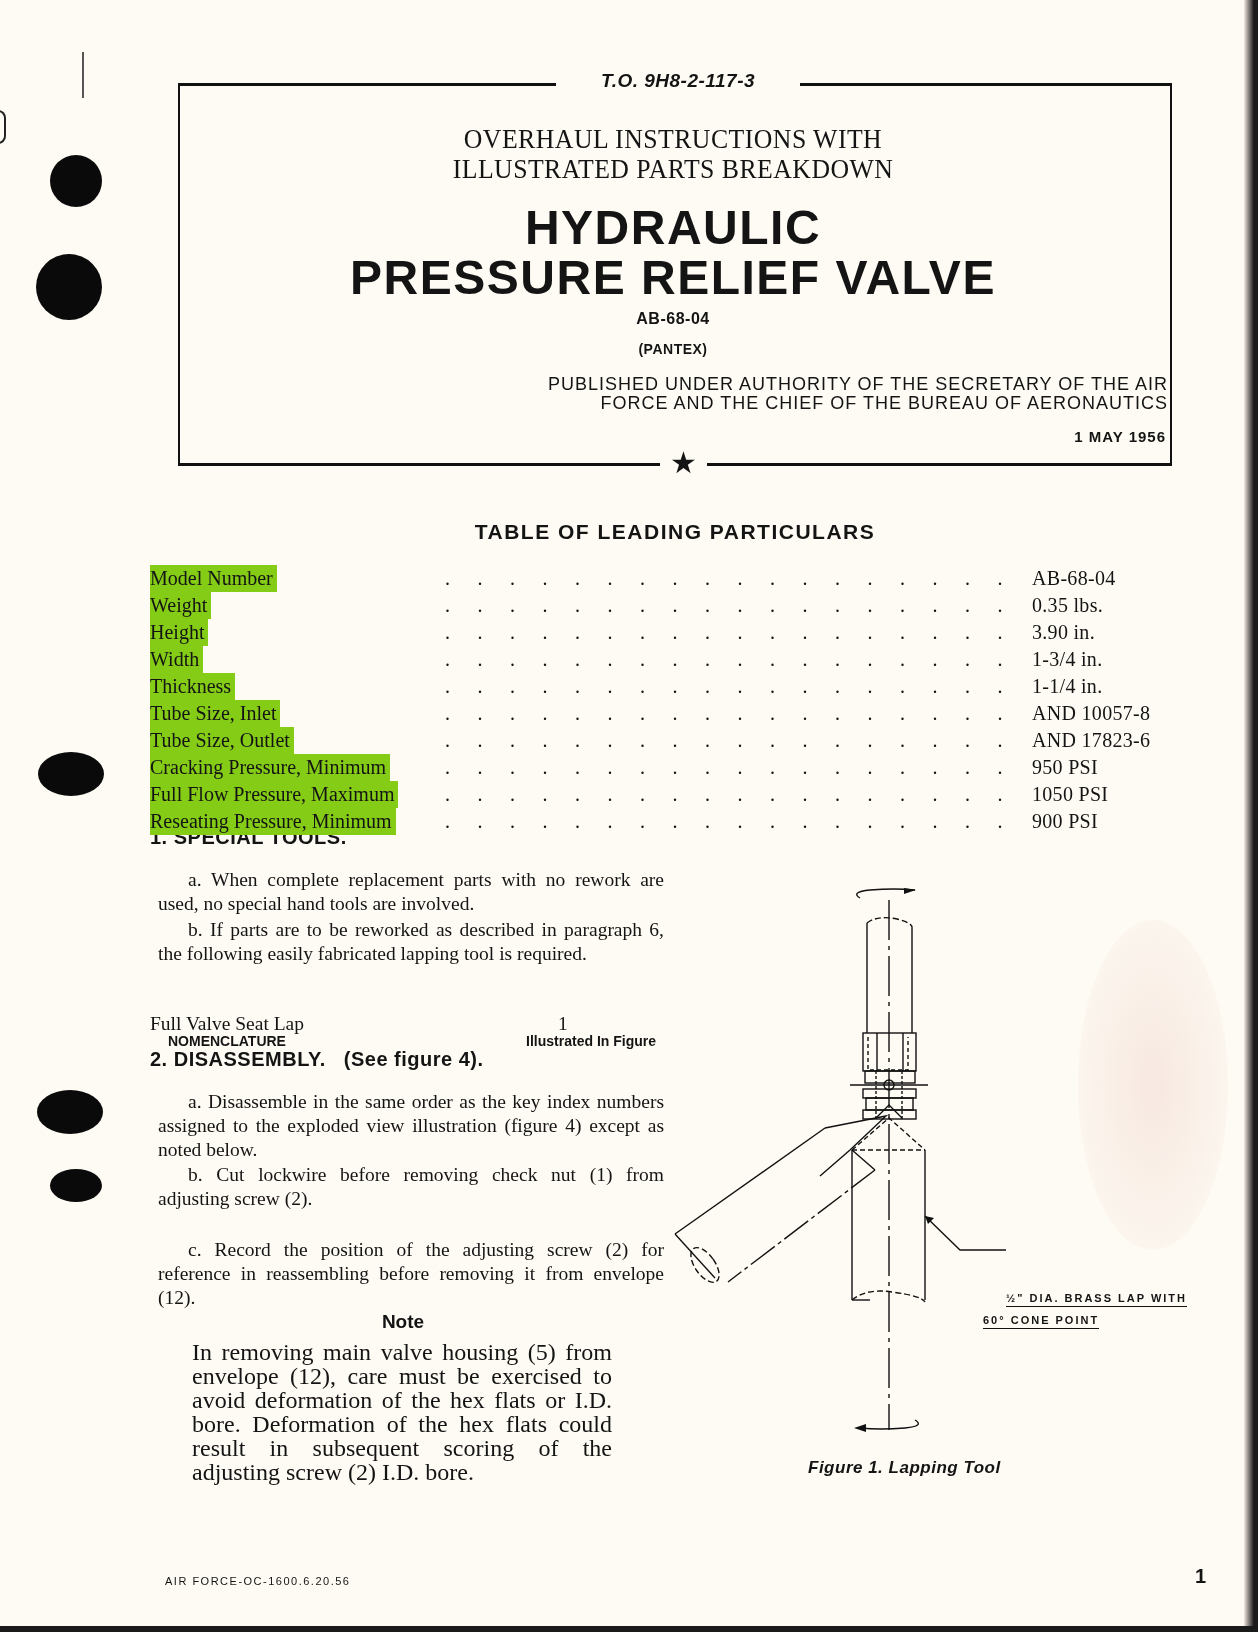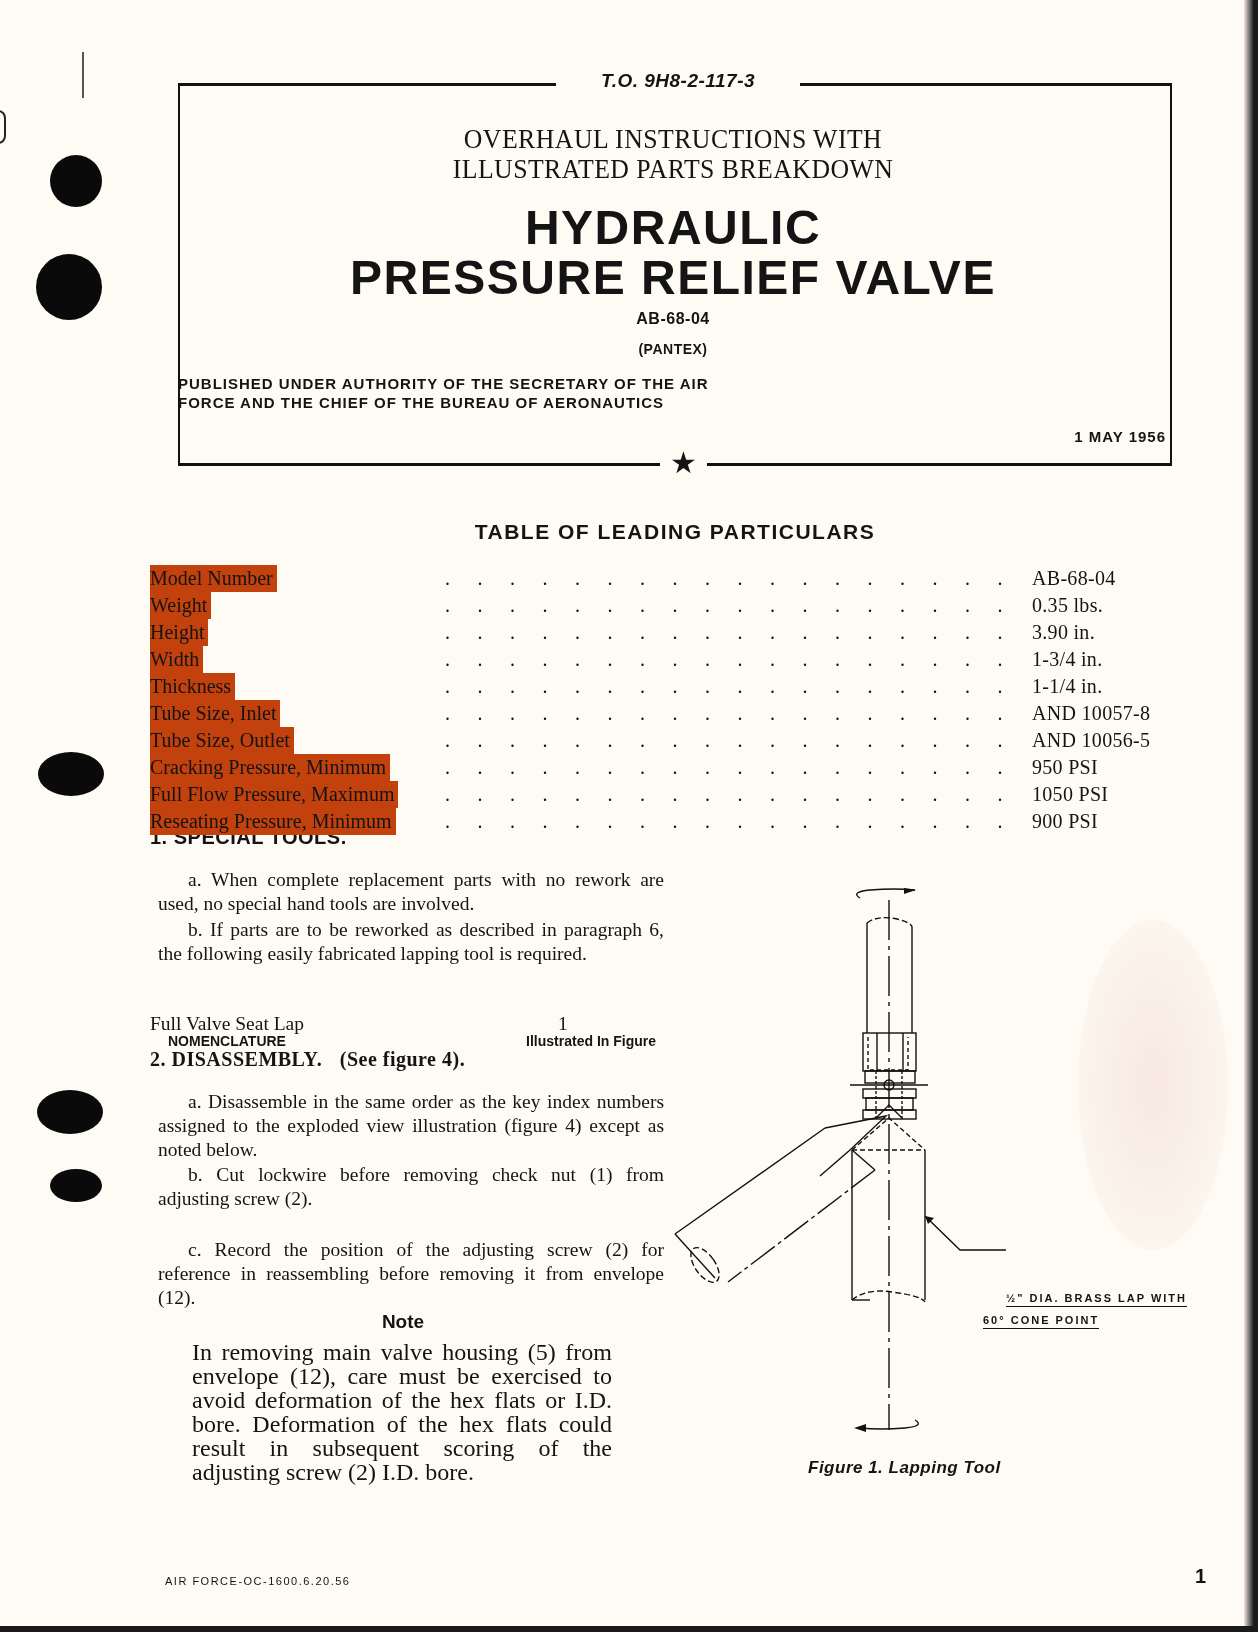--- a/index.html
+++ b/index.html
@@ -34,33 +34,33 @@
   }
   .title-big {
     position:absolute; left:178px; width:990px; text-align:center;
     font-family:"Liberation Sans", sans-serif; font-weight:bold; font-size:48px; letter-spacing:1.5px;
   }
   .model-caps {
     position:absolute; left:178px; width:990px; text-align:center;
     font-family:"Liberation Sans", sans-serif; font-weight:bold; font-size:16px; letter-spacing:0.5px;
   }
   .authority {
-    position:absolute; left:178px; width:990px; text-align:left;
-    font-family:"Liberation Sans", sans-serif; font-weight:bold; font-size:15px; letter-spacing:1px; line-height:20px;
+    position:absolute; left:178px; width:990px; text-align:right;
+    font-family:"Liberation Sans", sans-serif; font-weight:normal; font-size:18px; letter-spacing:1px; line-height:20px;
   }
   .date { position:absolute; right:92px; top:428px; font-family:"Liberation Sans", sans-serif; font-weight:bold; font-size:15px; letter-spacing:1px; }
   .star { position:absolute; left:660px; top:448px; font-size:30px; line-height:30px; background:#fdfbf3; padding:0 10px; }
 
   .tlp-title {
     position:absolute; left:150px; width:1050px; top:520px; text-align:center;
     font-family:"Liberation Sans", sans-serif; font-weight:bold; font-size:21px; letter-spacing:1.5px;
   }
   .spec-table { position:absolute; left:150px; top:565px; width:1020px; }
   .spec-row { position:relative; height:27px; font-size:20px; line-height:27px; }
-  .spec-row .label { position:absolute; left:0; background:#c2410c; padding-right:4px; z-index:2; }
+  .spec-row .label { position:absolute; left:0; background:#84cc16; padding-right:4px; z-index:2; }
   .spec-row .dots {
     position:absolute; left:0; width:880px; top:0; overflow:hidden; white-space:nowrap;
     letter-spacing:27.5px; z-index:1; text-align:right; direction:rtl;
   }
   .spec-row .value { position:absolute; left:882px; letter-spacing:0.3px; }
 
   .col-left { position:absolute; left:150px; width:506px; }
   .h-section { font-family:"Liberation Sans", sans-serif; font-weight:bold; font-size:20px; letter-spacing:0.5px; }
   .para { font-size:19.5px; line-height:24px; text-align:justify; text-indent:30px; margin:8px; }
   .nom-head { font-family:"Liberation Sans", sans-serif; font-weight:bold; font-size:14px; }
@@ -132,21 +132,21 @@
     <span class="value">1-1/4 in.</span>
   </div>
   <div class="spec-row">
     <span class="label">Tube Size, Inlet</span>
     <span class="dots">..................</span>
     <span class="value">AND 10057-8</span>
   </div>
   <div class="spec-row">
     <span class="label">Tube Size, Outlet</span>
     <span class="dots">..................</span>
-    <span class="value">AND 10056-5</span>
+    <span class="value">AND 17823-6</span>
   </div>
   <div class="spec-row">
     <span class="label">Cracking Pressure, Minimum</span>
     <span class="dots">..................</span>
     <span class="value">950 PSI</span>
   </div>
   <div class="spec-row">
     <span class="label">Full Flow Pressure, Maximum</span>
     <span class="dots">..................</span>
     <span class="value">1050 PSI</span>
@@ -163,21 +163,21 @@
 <p class="col-left para" style="top:910px;">b. If parts are to be reworked as described in paragraph 6, the following easily fabricated lapping tool is required.</p>
 <div class="col-left" style="top:1033px;height:20px;">
   <span class="nom-head abs" style="left:18px;">NOMENCLATURE</span>
   <span class="nom-head abs" style="right:0;">Illustrated In Figure</span>
 </div>
 <div class="col-left" style="top:1013px;height:24px;font-size:19.5px;">
   <span class="abs" style="left:0;">Full Valve Seat Lap</span>
   <span class="abs" style="left:408px;">1</span>
 </div>
 
-<div class="col-left h-section" style="top:1048px;font-family:Liberation Serif, serif;">
+<div class="col-left h-section" style="top:1048px;">
   <span>2. DISASSEMBLY.</span>
   <span style="margin-left:12px;">(See figure 4).</span>
 </div>
 <p class="col-left para" style="top:1082px;">a. Disassemble in the same order as the key index numbers assigned to the exploded view illustration (figure 4) except as noted below.</p>
 <p class="col-left para" style="top:1155px;">b. Cut lockwire before removing check nut (1) from adjusting screw (2).</p>
 <p class="col-left para" style="top:1230px;">c. Record the position of the adjusting screw (2) for reference in reassembling before removing it from envelope (12).</p>
 <div class="note-title" style="top:1311px;">Note</div>
 <p class="note-body" style="top:1340px;">In removing main valve housing (5) from envelope (12), care must be exercised to avoid deformation of the hex flats or I.D. bore. Deformation of the hex flats could result in subsequent scoring of the adjusting screw (2) I.D. bore.</p>
 
 <svg class="figure" viewBox="0 0 560 620" fill="none" stroke="#111" stroke-width="1.4">

